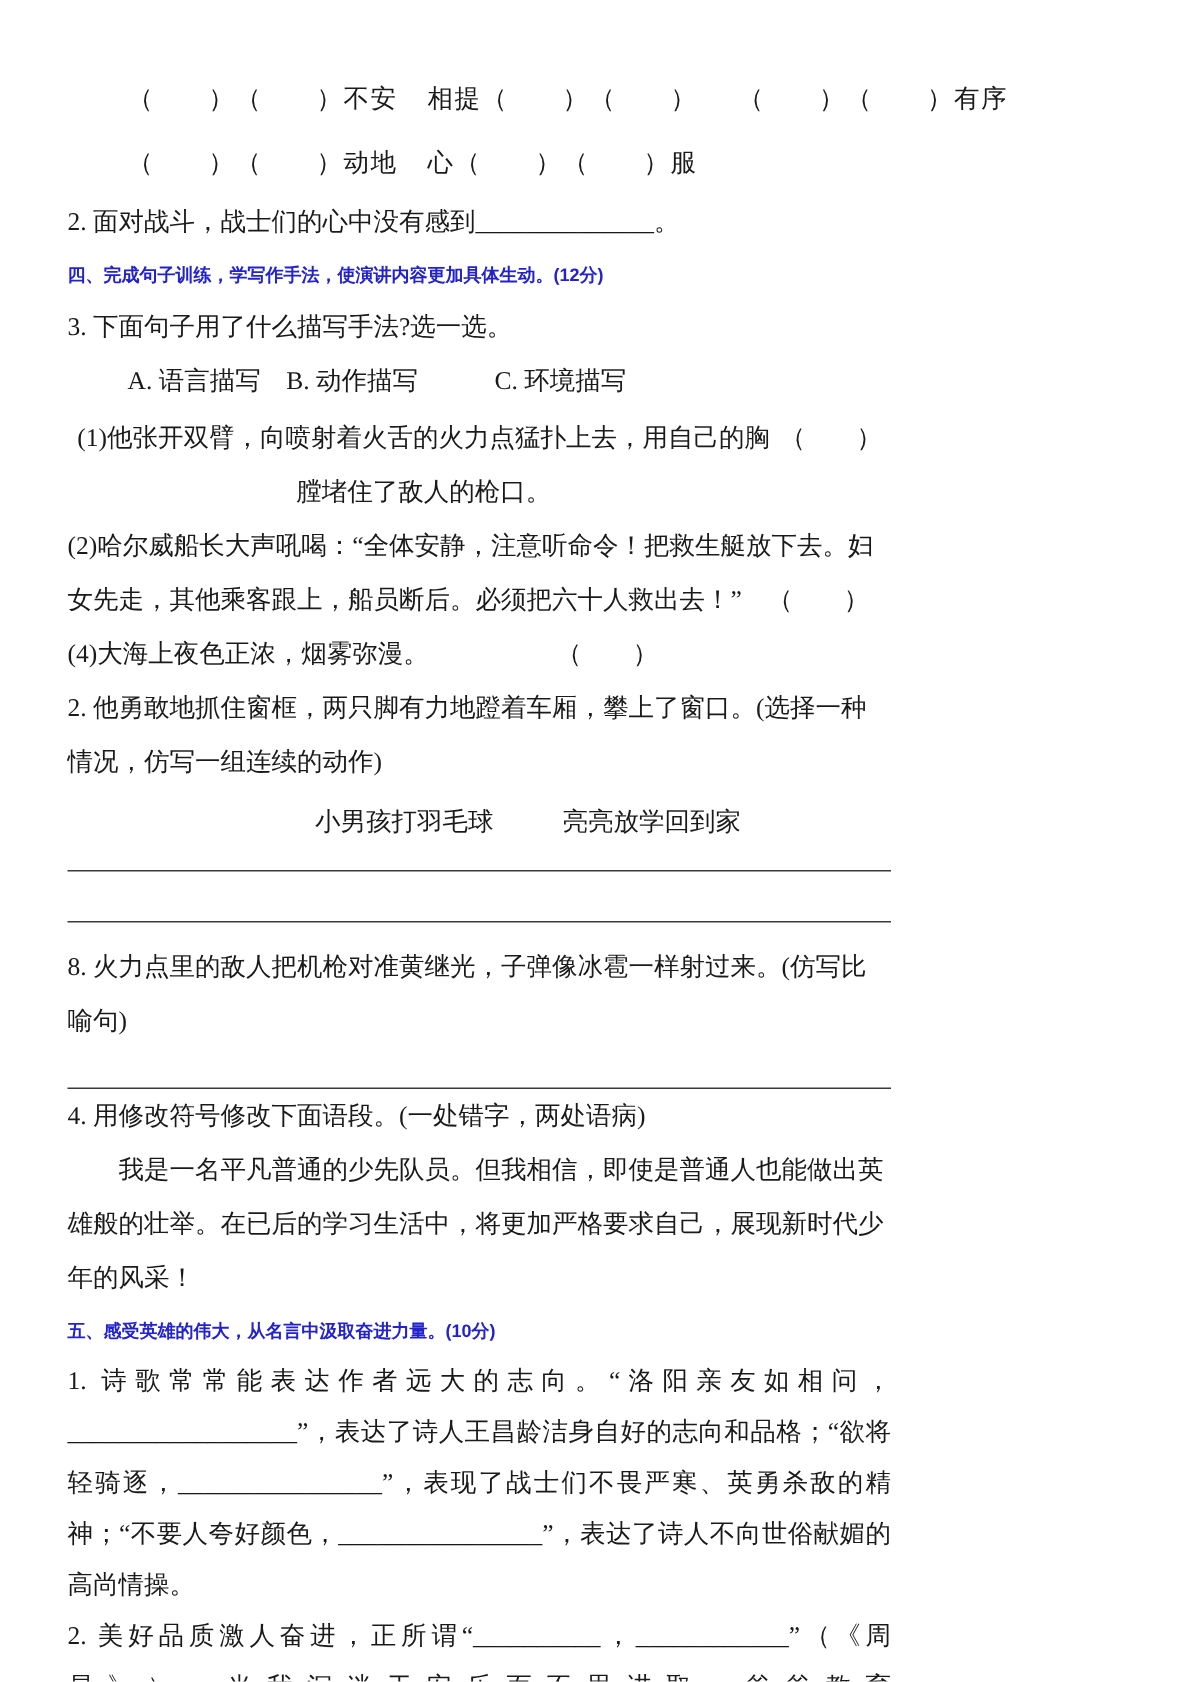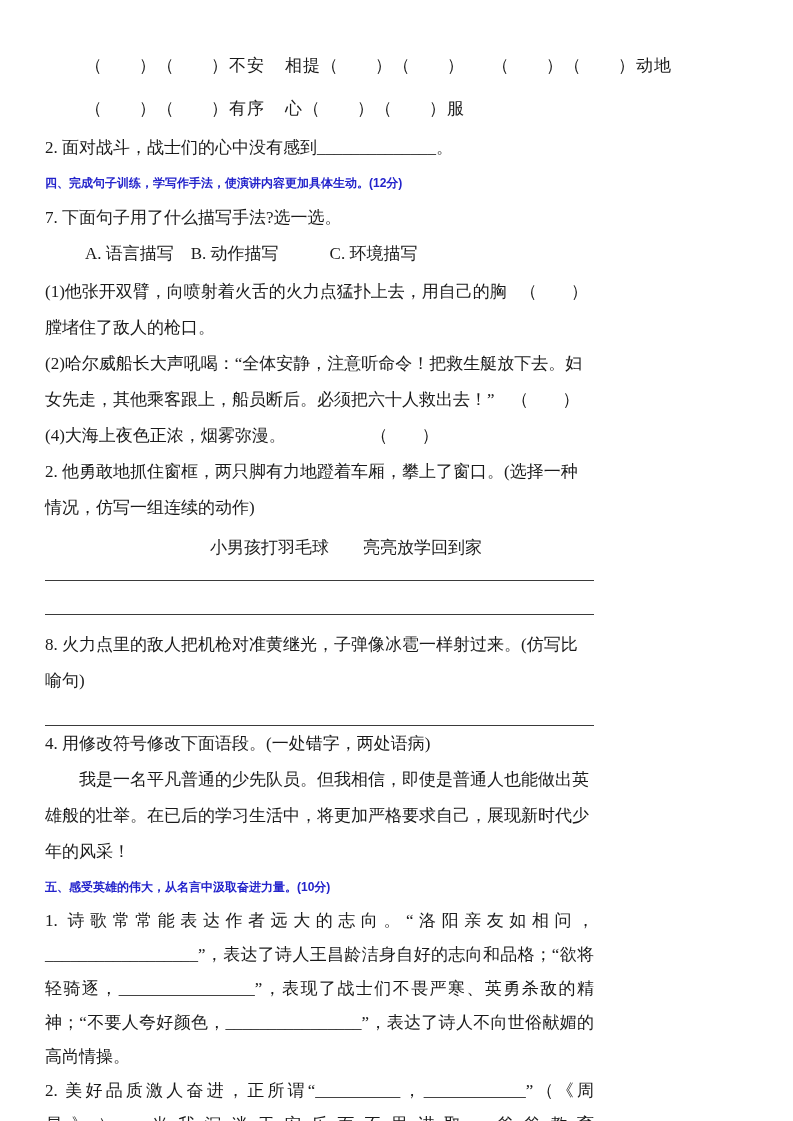--- a/index.html
+++ b/index.html
@@ -50,28 +50,29 @@
     line-height: 34px;
     color: #2323cb;
   }
   .options {
     padding-left: 40px;
   }
   .with-paren {
     display: flex;
     justify-content: space-between;
     align-items: baseline;
+    text-align: center;
   }
   .with-paren .paren {
     white-space: nowrap;
     padding-right: 6px;
   }
   .prompts {
     display: flex;
-    gap: 34px;
+    gap: 46px;
     margin-left: 165px;
     line-height: 36px;
   }
   .answer-line {
     border-bottom: 1px solid #3a3a3a;
   }
   .al-1 { height: 14px; }
   .al-2 { height: 33px; }
   .al-3 { height: 26px; }
   .para-indent {
@@ -86,30 +87,30 @@
   }
 </style>
 </head>
 <body>
 
 <div class="page">
 
   <div class="idiom-grid">
     <span class="cell">（　　）（　　）不安</span>
     <span class="cell">相提（　　）（　　）</span>
+    <span class="cell">（　　）（　　）有序</span>
     <span class="cell">（　　）（　　）动地</span>
-    <span class="cell">（　　）（　　）有序</span>
     <span class="cell">心（　　）（　　）服</span>
   </div>
 
   <p class="line mt-2">2. 面对战斗，战士们的心中没有感到______________。</p>
 
   <h3 class="sec-title mt-10">四、完成句子训练，学写作手法，使演讲内容更加具体生动。(12分)</h3>
 
-  <p class="line mt-8">7. 下面句子用了什么描写手法?选一选。</p>
+  <p class="line mt-8">3. 下面句子用了什么描写手法?选一选。</p>
   <p class="line options mt-2">A. 语言描写　B. 动作描写　　　C. 环境描写</p>
 
   <div class="line with-paren mt-2" style="line-height:36px;">
     <span>(1)他张开双臂，向喷射着火舌的火力点猛扑上去，用自己的胸膛堵住了敌人的枪口。</span>
     <span class="paren">（　　）</span>
   </div>
 
   <p class="line mt-2">(2)哈尔威船长大声吼喝：“全体安静，注意听命令！把救生艇放下去。妇女先走，其他乘客跟上，船员断后。必须把六十人救出去！”　（　　）</p>
   <p class="line mt-2">(4)大海上夜色正浓，烟雾弥漫。　　　　　（　　）</p>
 

